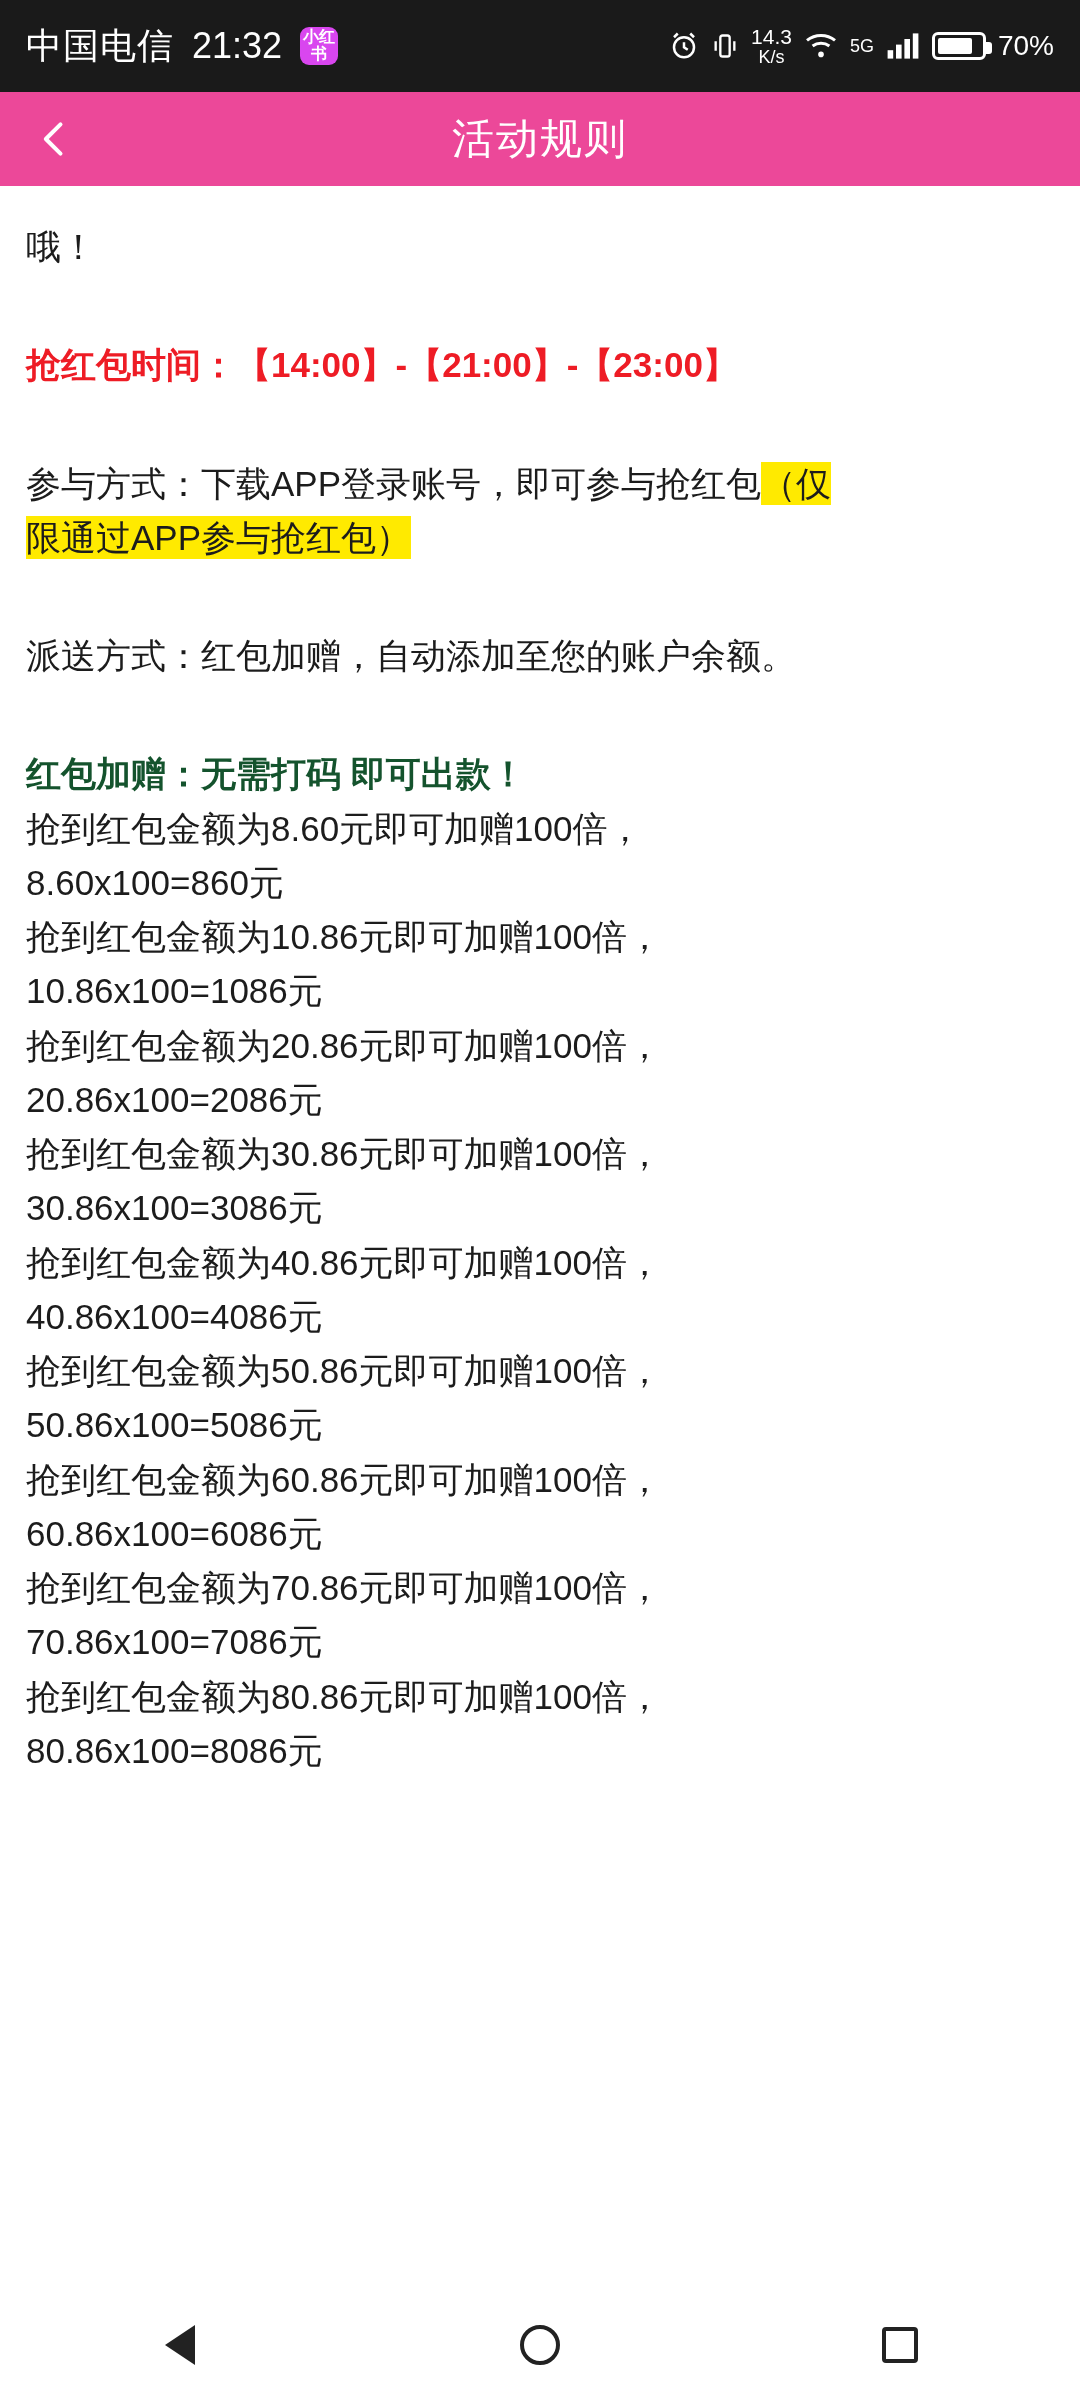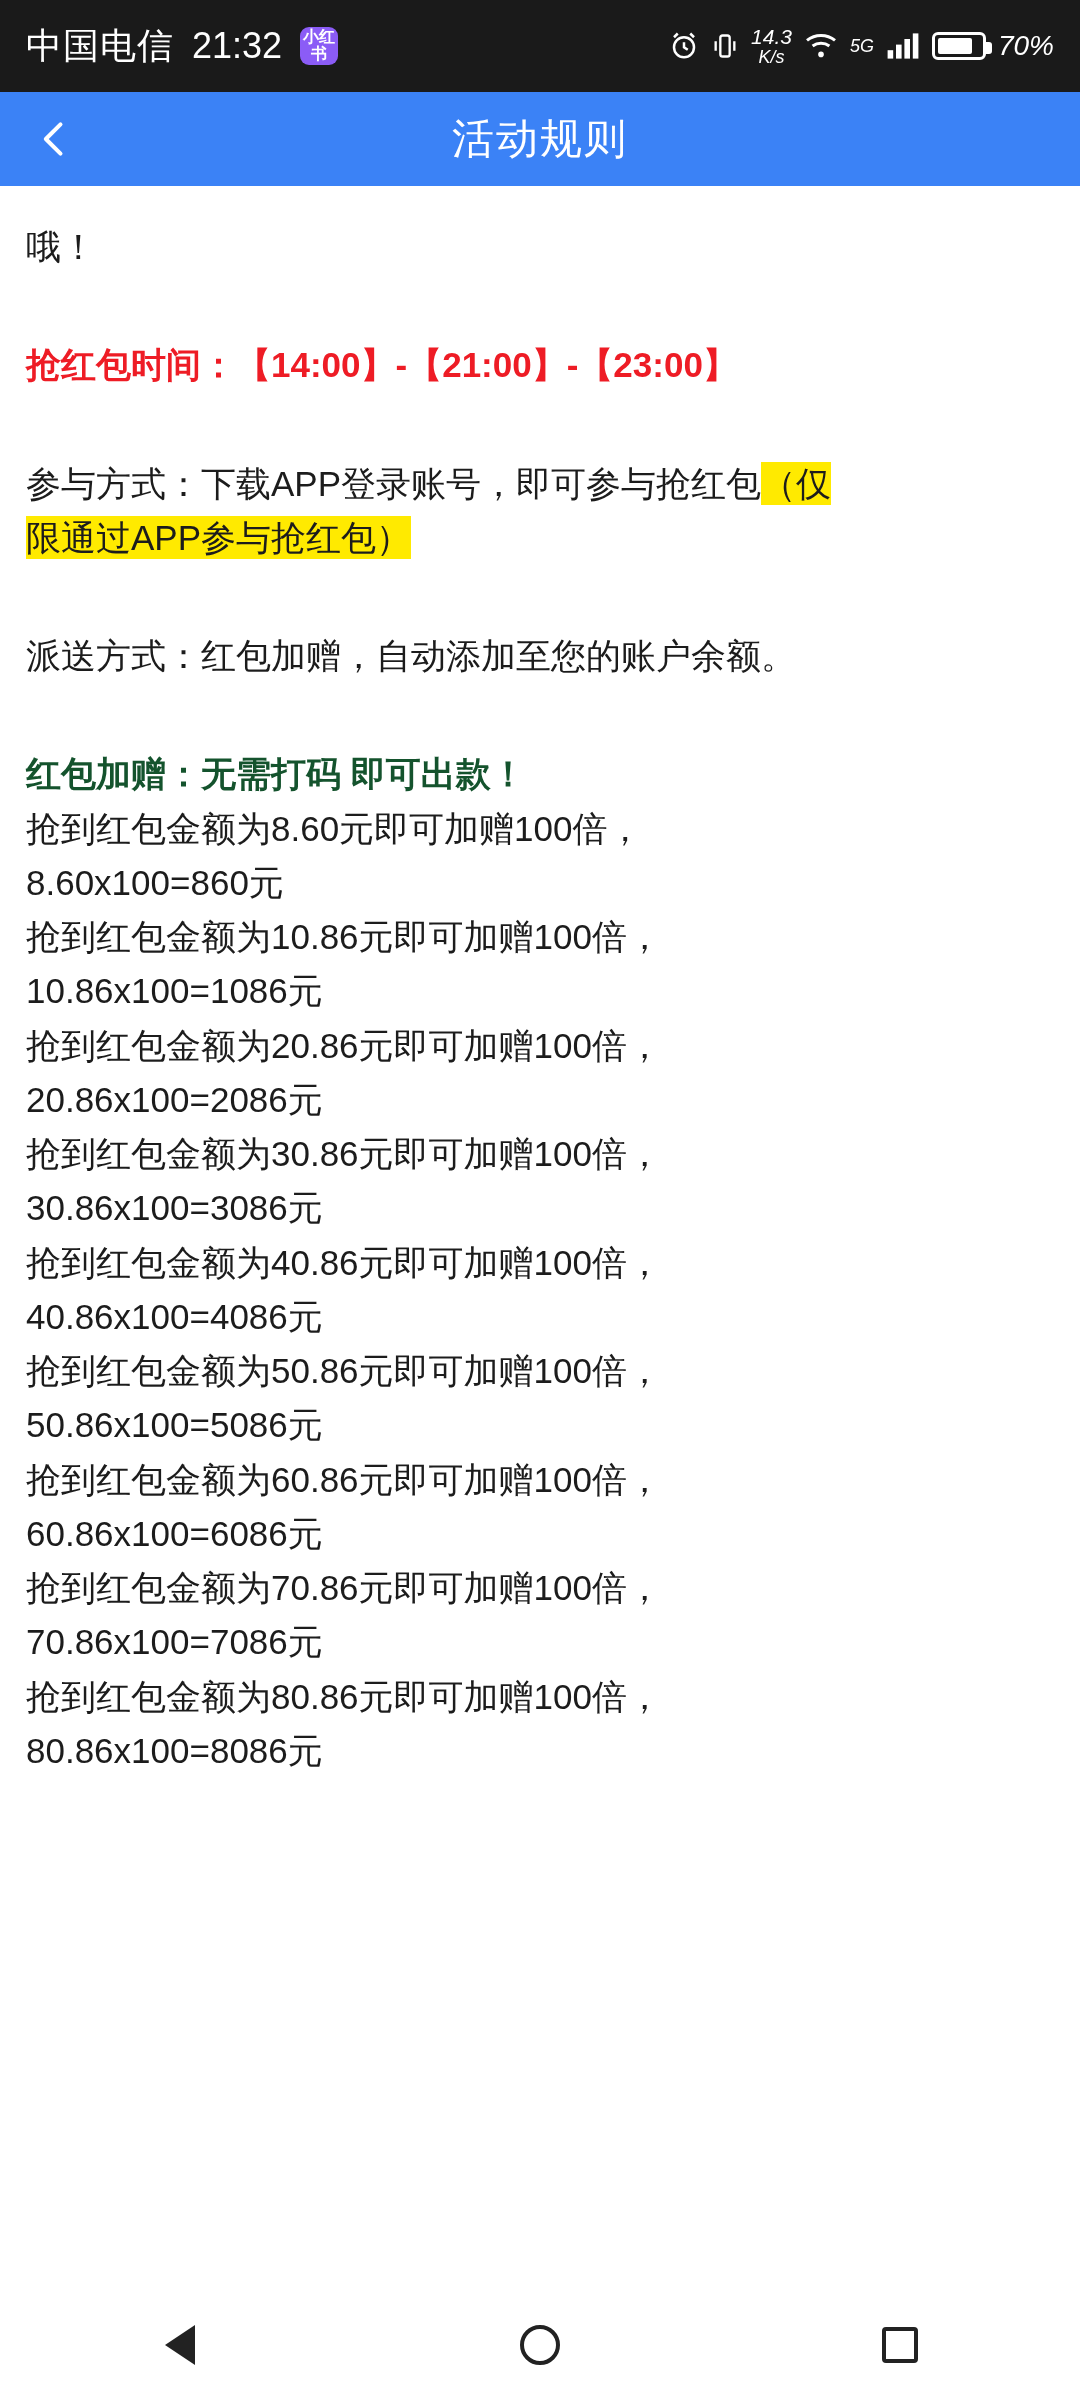--- a/index.html
+++ b/index.html
@@ -13,44 +13,44 @@
   
   .status-bar{
     height:92px; background:#1a1a1a; color:#ffffff;
     display:flex; align-items:center; justify-content:space-between;
     padding:0 26px;
   }
   .status-left{ display:flex; align-items:center; gap:18px; }
   .carrier{ font-size:36px; letter-spacing:1px; }
   .clock{ font-size:36px; }
   .app-badge{
-    background:#8b5cf6; color:#fff; font-size:16px; line-height:1.05;
+    background:#d946ef; color:#fff; font-size:16px; line-height:1.05;
     width:38px;height:38px; border-radius:9px;
     display:flex;align-items:center;justify-content:center;
     text-align:center; padding:0; font-weight:bold;
   }
-  .status-right{ display:flex; align-items:center; gap:12px;font-style:italic; }
+  .status-right{ display:flex; align-items:center; gap:12px; }
   .sicon{ display:inline-flex; align-items:center; justify-content:center; }
   .net-speed{ font-size:21px; line-height:1.05; text-align:center; }
   .net-speed small{ display:block; font-size:18px; }
   .sup5g{ font-size:18px; }
   .battery{
     width:54px;height:28px;border:3px solid #fff;border-radius:6px;
     position:relative; display:flex; align-items:center;
   }
   .battery:after{
     content:""; position:absolute; right:-9px; top:7px;
     width:6px;height:12px;background:#fff;border-radius:0 3px 3px 0;
   }
   .battery i{ display:block; height:16px; width:34px; background:#fff; margin-left:3px; border-radius:2px;}
   .batt-text{ font-size:28px; }
 
   
   .title-bar{
-    height:94px; background:#3b82f6; color:#ffffff;
+    height:94px; background:#ec4899; color:#ffffff;
     display:flex; align-items:center; position:relative;font-family:Liberation Serif, serif;
   }
   .back-btn{
     width:110px; height:94px; display:flex; align-items:center; justify-content:center;
   }
   .back-btn svg{ display:block; }
   .title-text{
     position:absolute; left:0; right:0; text-align:center;
     font-size:42px; letter-spacing:2px;
   }

